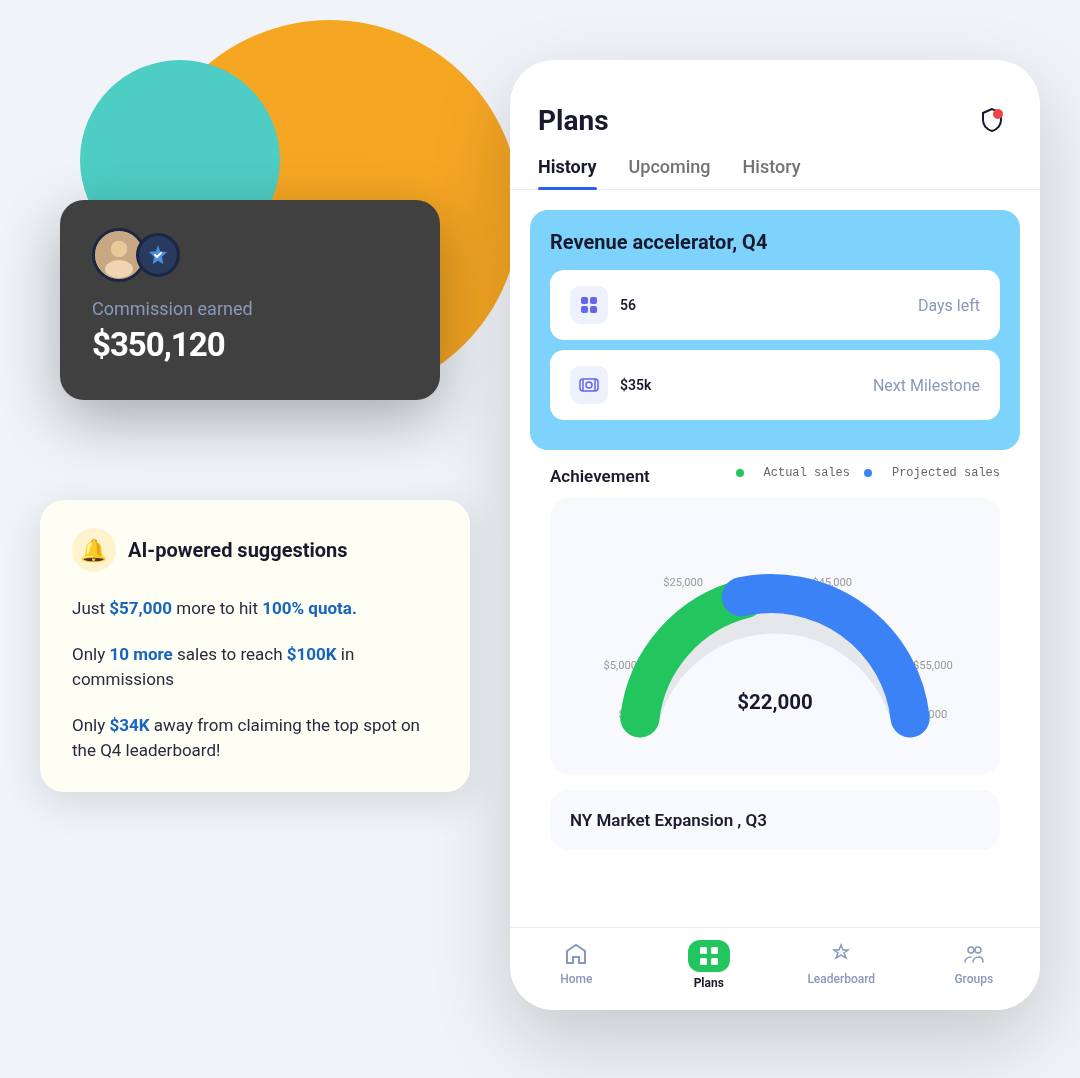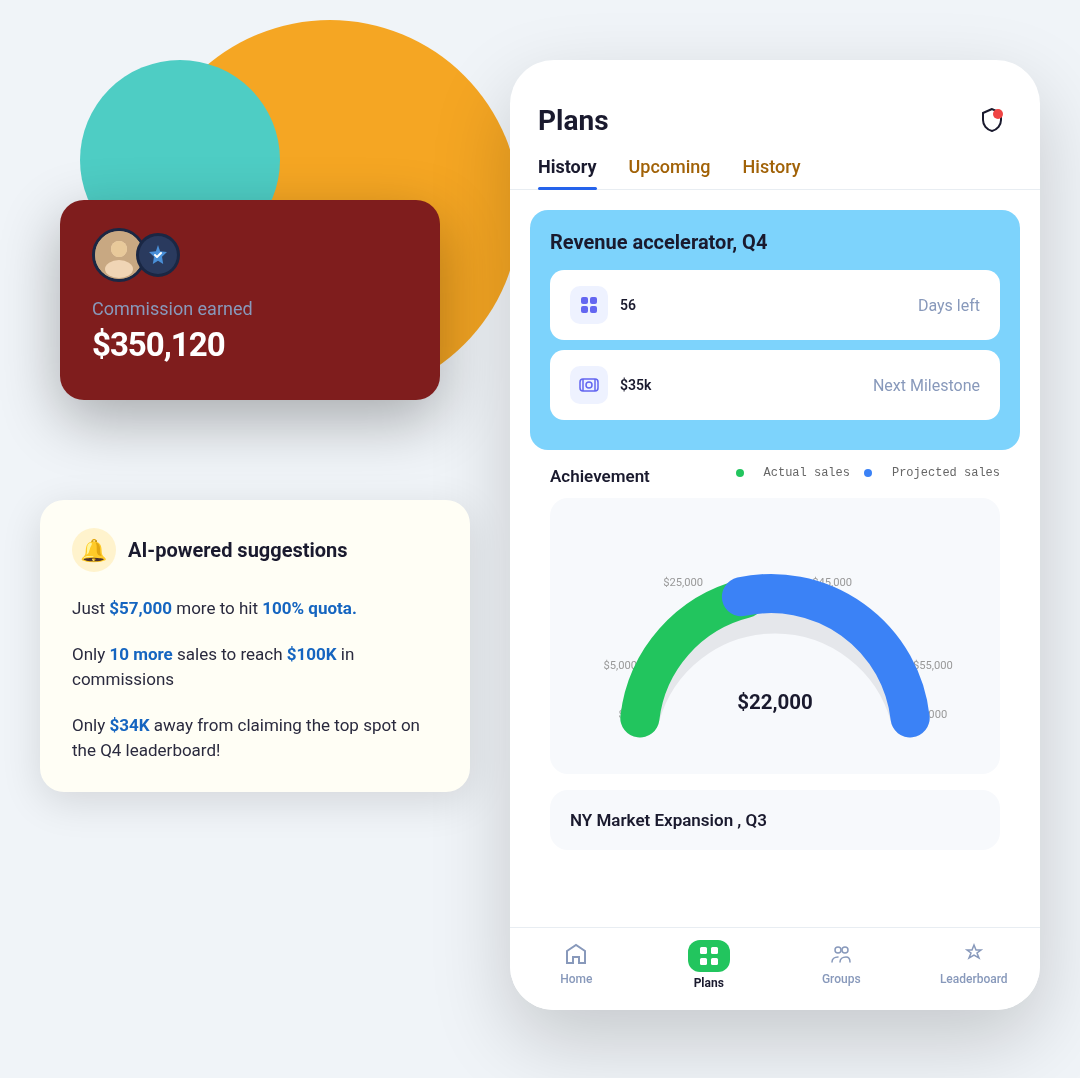--- a/index.html
+++ b/index.html
@@ -33,21 +33,21 @@
       border-radius: 50%;
       z-index: 0;
     }
 
     
     .commission-card {
       position: absolute;
       top: 200px;
       left: 60px;
       width: 380px;
-      background: #7f1d1d;
+      background: #404040;
       border-radius: 24px;
       padding: 28px 32px 36px;
       z-index: 10;
       box-shadow: 0 20px 60px rgba(0,0,0,0.3);
     }
     .commission-avatars {
       display: flex;
       align-items: center;
       margin-bottom: 16px;
     }
@@ -187,21 +187,21 @@
     
     .plans-tabs {
       display: flex;
       padding: 16px 28px 0;
       gap: 32px;
       border-bottom: 1px solid #e8edf2;
     }
     .tab {
       font-size: 18px;
       font-weight: 500;
-      color: #a16207;
+      color: #737373;
       padding-bottom: 12px;
       cursor: pointer;
       position: relative;
     }
     .tab.active {
       color: #1a1a2e;
       font-weight: 700;
     }
     .tab.active::after {
       content: '';
@@ -538,32 +538,32 @@
           <rect x="2" y="13" width="7" height="7" rx="1.5" fill="white"></rect>
           <rect x="13" y="13" width="7" height="7" rx="1.5" fill="white"></rect>
         </svg>
       </div>
       <span class="nav-label" style="color:#1a1a2e;font-weight:700;">Plans</span>
     </div>
 
     <div class="nav-item">
       <div class="nav-icon">
         <svg width="24" height="24" viewBox="0 0 24 24" fill="none">
+          <path d="M12 3L14 8H19L15 11L17 16L12 13L7 16L9 11L5 8H10L12 3Z" stroke="#8899bb" stroke-width="1.5" fill="none"></path>
+        </svg>
+      </div>
+      <span class="nav-label">Leaderboard</span>
+    </div>
+
+    <div class="nav-item">
+      <div class="nav-icon">
+        <svg width="24" height="24" viewBox="0 0 24 24" fill="none">
           <circle cx="9" cy="8" r="3" stroke="#8899bb" stroke-width="1.5" fill="none"></circle>
           <circle cx="16" cy="8" r="3" stroke="#8899bb" stroke-width="1.5" fill="none"></circle>
           <path d="M3 20C3 17 5.5 15 9 15" stroke="#8899bb" stroke-width="1.5" stroke-linecap="round"></path>
           <path d="M11 20C11 17 13.5 15 17 15C18.5 15 21 16 21 20" stroke="#8899bb" stroke-width="1.5" stroke-linecap="round"></path>
         </svg>
       </div>
       <span class="nav-label">Groups</span>
     </div>
 
-    <div class="nav-item">
-      <div class="nav-icon">
-        <svg width="24" height="24" viewBox="0 0 24 24" fill="none">
-          <path d="M12 3L14 8H19L15 11L17 16L12 13L7 16L9 11L5 8H10L12 3Z" stroke="#8899bb" stroke-width="1.5" fill="none"></path>
-        </svg>
-      </div>
-      <span class="nav-label">Leaderboard</span>
-    </div>
-
   </div>
 </div>
 
 </body></html>

